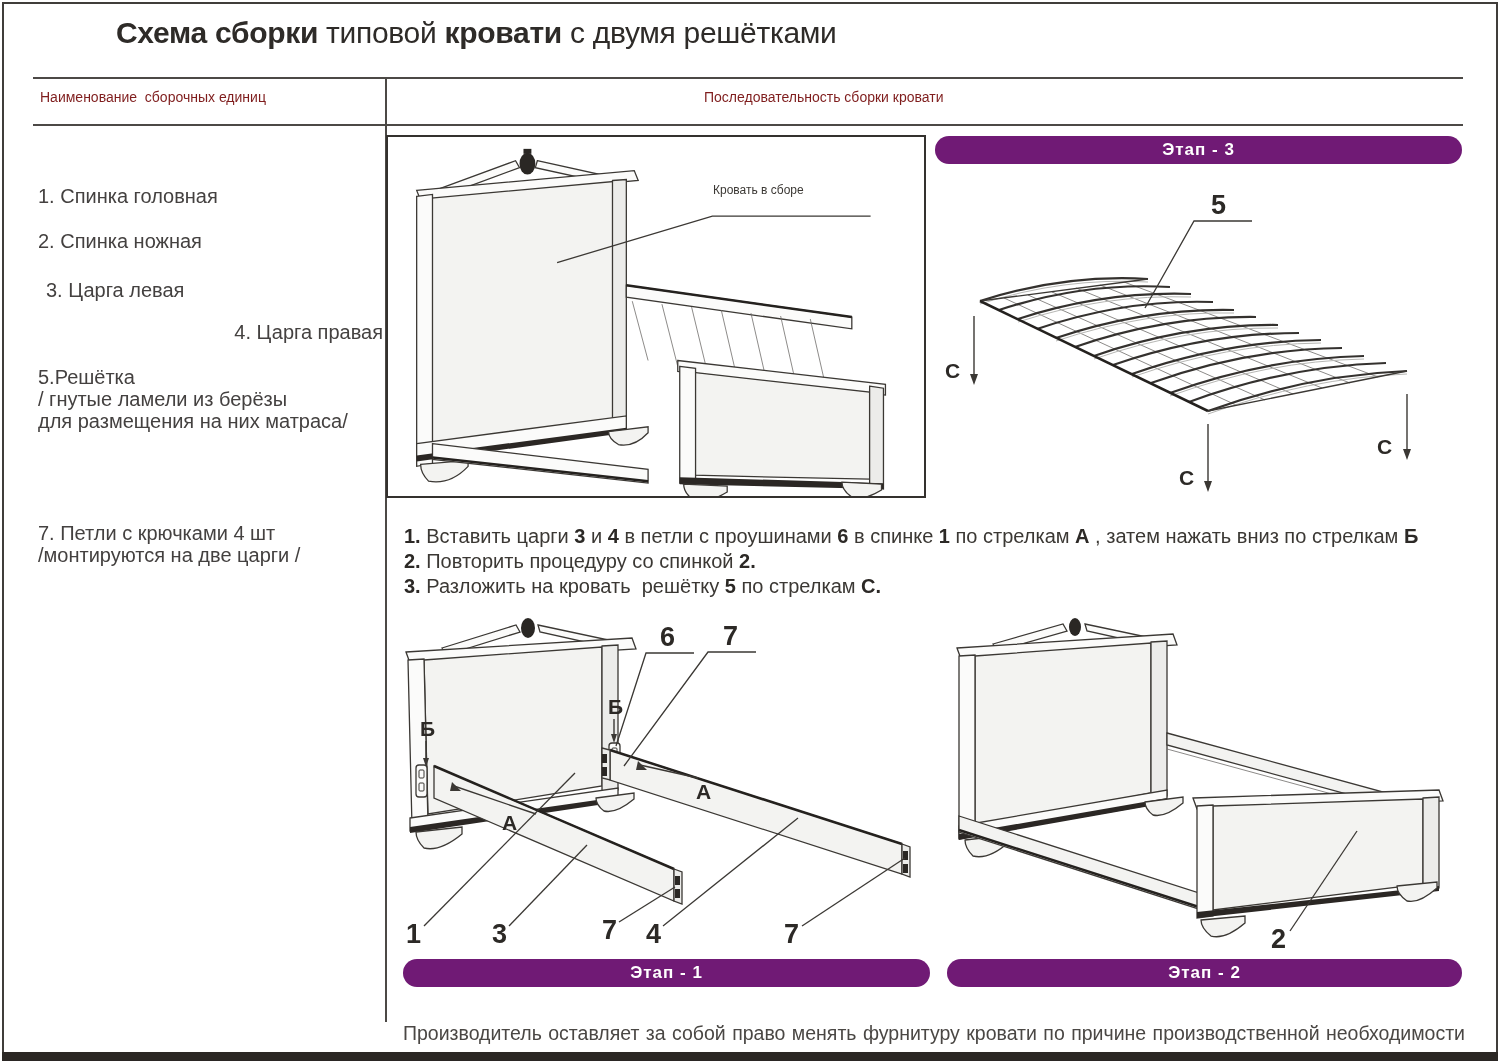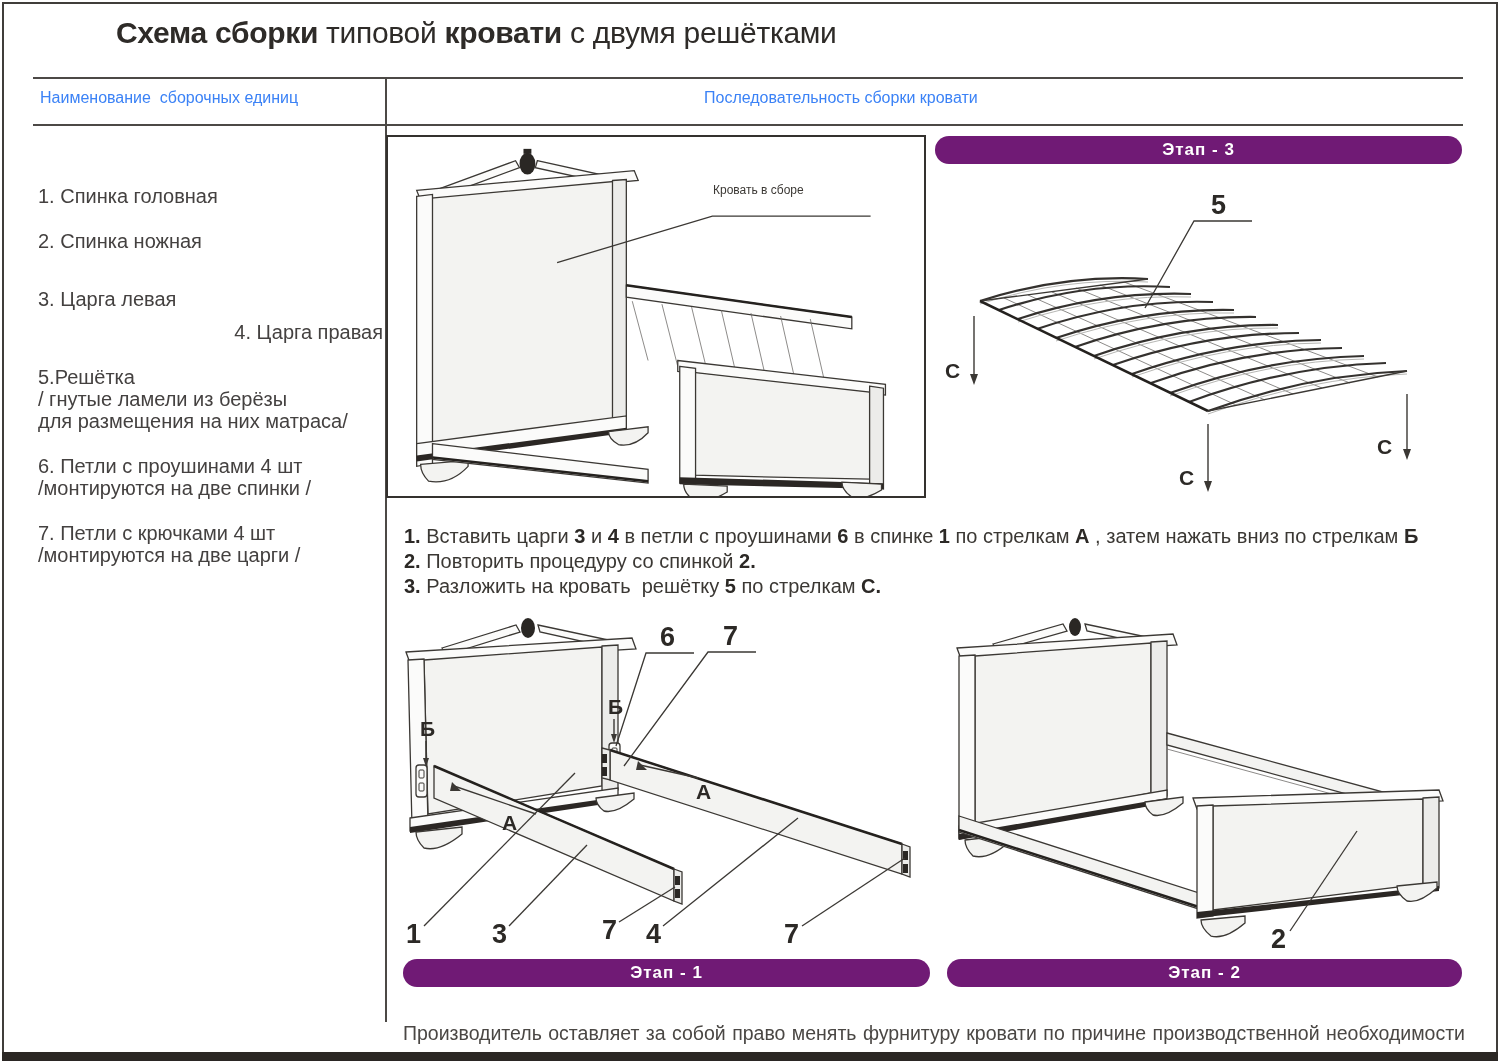--- a/index.html
+++ b/index.html
@@ -5,21 +5,21 @@
   html,body{margin:0;padding:0;background:#ffffff;}
   .page{position:relative;width:1500px;height:1061px;background:#ffffff;overflow:hidden;
         font-family:"Liberation Sans",sans-serif;color:#3b3834;}
   .abs{position:absolute;}
   .frame{position:absolute;left:2px;top:2px;right:2px;bottom:0;border:2px solid #403d3a;border-bottom:none;pointer-events:none;}
   .bottom-bar{position:absolute;left:2px;right:2px;bottom:0;height:9px;background:#2b2724;}
   .title{left:116px;top:16px;width:1380px;text-align:left;font-size:30px;letter-spacing:-.3px;color:#2e2b28;white-space:pre-wrap;}
   .title b{font-weight:bold;}
   .hrule{border-top:2px solid #4c4946;height:0;}
   .vrule{border-left:2px solid #4c4946;width:0;}
-  .col-header{font-size:16px;color:#3b82f6;white-space:pre-wrap;}
+  .col-header{font-size:14px;color:#7f1d1d;white-space:pre-wrap;}
   .part-item{position:absolute;left:38px;width:345px;font-size:20px;line-height:22px;color:#444140;white-space:pre-line;}
   .overview-box{left:386px;top:135px;width:540px;height:363px;border:2px solid #34312e;box-sizing:border-box;background:#fff;}
   .overview-caption{left:713px;top:183px;font-size:12px;color:#3b3834;white-space:nowrap;}
   .banner{background:#701a75;color:#ffffff;font-size:17px;font-weight:bold;letter-spacing:1px;
           text-align:center;border-radius:14px;height:28px;line-height:28px;}
   .instr{left:404px;top:524px;width:1090px;font-size:20px;line-height:25px;color:#3b3834;}
   .instr div{white-space:pre-wrap;}
   .instr b{font-weight:bold;color:#2c2926;}
   .footer-text{left:403px;top:1022px;width:1062px;font-size:19.5px;color:#4a4744;
                text-align:justify;text-align-last:justify;white-space:nowrap0;}
@@ -45,27 +45,25 @@
 
   <div class="abs hrule" style="left:33px;top:77px;width:1430px;"></div>
   <div class="abs hrule" style="left:33px;top:124px;width:1430px;"></div>
   <div class="abs vrule" style="left:385px;top:77px;height:945px;"></div>
 
   <div class="abs col-header" style="left:40px;top:89px;">Наименование  сборочных единиц</div>
   <div class="abs col-header" style="left:704px;top:89px;">Последовательность сборки кровати</div>
 
   <div class="part-item" style="top:185px;">1.   Спинка головная</div>
   <div class="part-item" style="top:230px;">2. Спинка ножная</div>
-  <div class="part-item" style="top:288px;">3. Царга левая</div>
+  <div class="part-item" style="top:279px;margin-left:8px;">3. Царга левая</div>
   <div class="part-item" style="top:321px;text-align:right;">4. Царга правая</div>
   <div class="part-item" style="top:366px;">5.Решётка
 / гнутые ламели из берёзы
 для размещения на них матраса/</div>
-  <div class="part-item" style="top:455px;">6. Петли с проушинами 4 шт
-/монтируются на две спинки /</div>
   <div class="part-item" style="top:522px;">7. Петли с крючками 4 шт
 /монтируются на две царги /</div>
 
   <div class="abs overview-box">
     <svg width="536" height="359" viewBox="0 0 540 363">
 
       <g>
         <path class="wood-light" d="M52,52 L128,24 L132,31 L56,59 Z"></path>
         <path class="wood-light" d="M150,24 L232,42 L230,49 L148,31 Z"></path>
         <ellipse cx="140" cy="27" rx="8" ry="11" fill="#2a2724"></ellipse>

